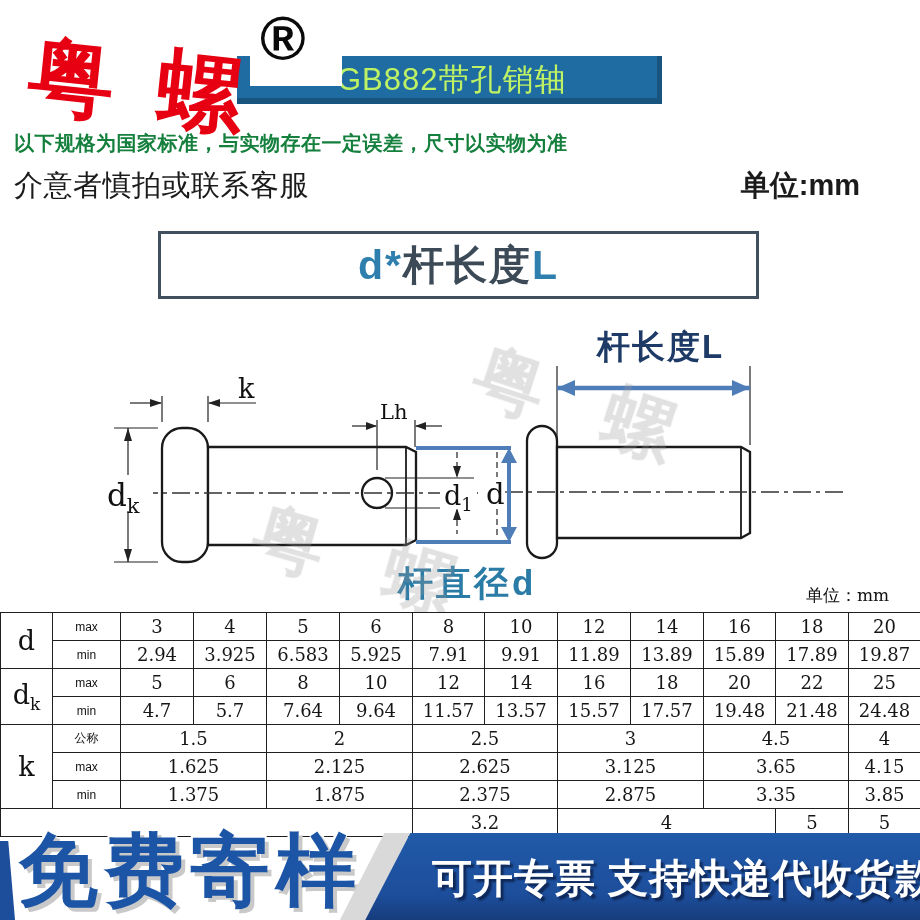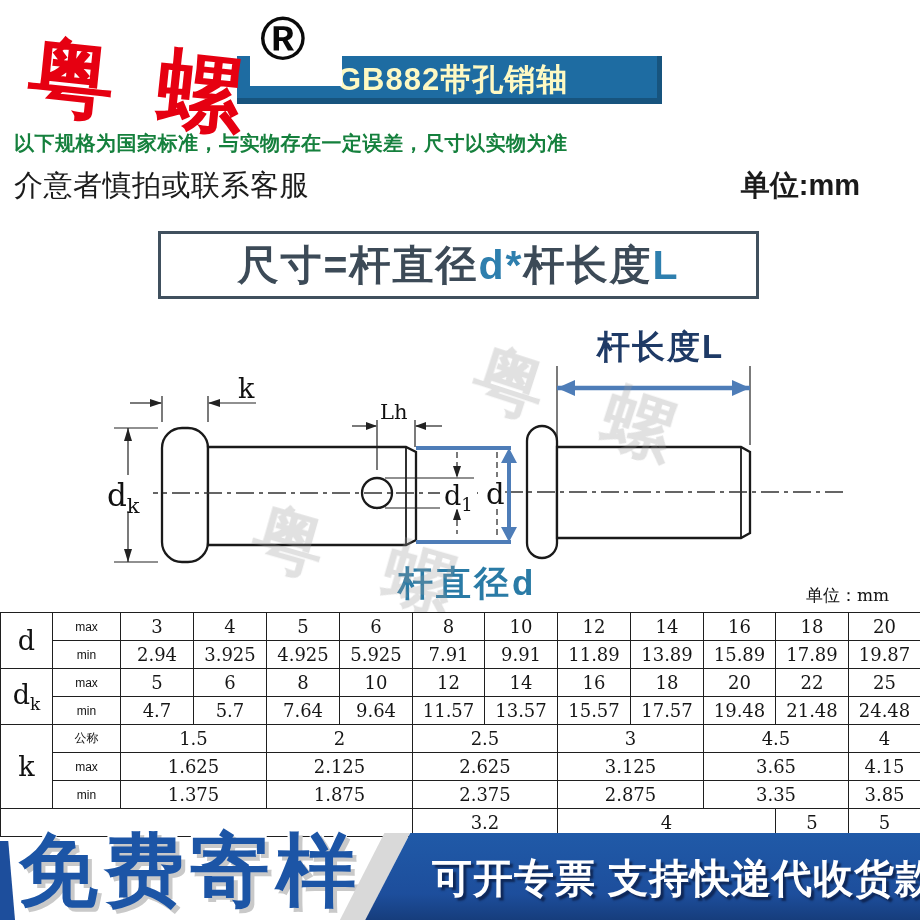--- a/index.html
+++ b/index.html
@@ -2,22 +2,22 @@
 <html><head>
 <meta charset="utf-8">
 <style>
   html,body{margin:0;padding:0;background:#fff;}
   .page{position:relative;width:920px;height:920px;background:#fff;overflow:hidden;
         font-family:"Liberation Sans",sans-serif;}
 
   
   .banner{position:absolute;left:237px;top:56px;width:425px;height:48px;
           background:#1e6ca2;box-shadow:inset -5px -6px 0 rgba(0,0,0,.22);z-index:1;}
-  .banner span{position:absolute;left:100px;top:0;line-height:48px;color:#fef9c3;
-          font-size:31px;font-weight:700;letter-spacing:1px;white-space:nowrap;}
+  .banner span{position:absolute;left:100px;top:0;line-height:48px;color:#bef264;
+          font-size:31px;font-weight:400;letter-spacing:1px;white-space:nowrap;}
   .regbox{position:absolute;left:250px;top:0;width:92px;height:86px;background:#fff;z-index:2;}
   .regmark{position:absolute;left:260px;top:4px;font-size:62px;font-weight:700;color:#0a0a0a;z-index:3;line-height:70px;}
   .brand{position:absolute;left:34px;top:24px;font-size:86px;font-weight:900;color:#e60011;
          letter-spacing:10px;transform:rotate(6deg);transform-origin:left top;z-index:4;
          white-space:nowrap;line-height:100px;}
 
   .disc1{position:absolute;left:14px;top:130px;font-size:20px;font-weight:700;color:#15803d;
          letter-spacing:.5px;white-space:nowrap;}
   .disc2{position:absolute;left:14px;top:166px;font-size:29px;font-weight:400;color:#1b1b1b;
          letter-spacing:.5px;white-space:nowrap;}
@@ -71,21 +71,20 @@
   </div>
   <div class="regbox"></div>
   <div class="regmark">®</div>
   <div class="brand">粤 螺</div>
 
   <div class="disc1">以下规格为国家标准，与实物存在一定误差，尺寸以实物为准</div>
   <div class="disc2">介意者慎拍或联系客服</div>
   <div class="unit-top">单位:mm</div>
 
   <div class="formula">
-    <span class="f-dark">尺寸=杆直径</span>
       <span class="f-teal">d*</span>
       <span class="f-dark">杆长度</span>
       <span class="f-teal">L</span>
   </div>
 
   <svg class="drawing" viewBox="0 300 920 312" width="920" height="312">
     <g stroke="#1a1a1a" stroke-width="2.3" fill="#fff">
 
       <rect x="162" y="428" width="46" height="134" rx="20"></rect>
       <path d="M208 447 H406 L416 452 V540 L406 545 H208 Z"></path>
@@ -204,21 +203,21 @@
           <td class="num">12</td>
           <td class="num">14</td>
           <td class="num">16</td>
           <td class="num">18</td>
           <td class="num">20</td>
         </tr>
         <tr>
           <td class="sub">min</td>
           <td class="num">2.94</td>
           <td class="num">3.925</td>
-          <td class="num">4.925</td>
+          <td class="num">6.583</td>
           <td class="num">5.925</td>
           <td class="num">7.91</td>
           <td class="num">9.91</td>
           <td class="num">11.89</td>
           <td class="num">13.89</td>
           <td class="num">15.89</td>
           <td class="num">17.89</td>
           <td class="num">19.87</td>
         </tr>
         <tr>

